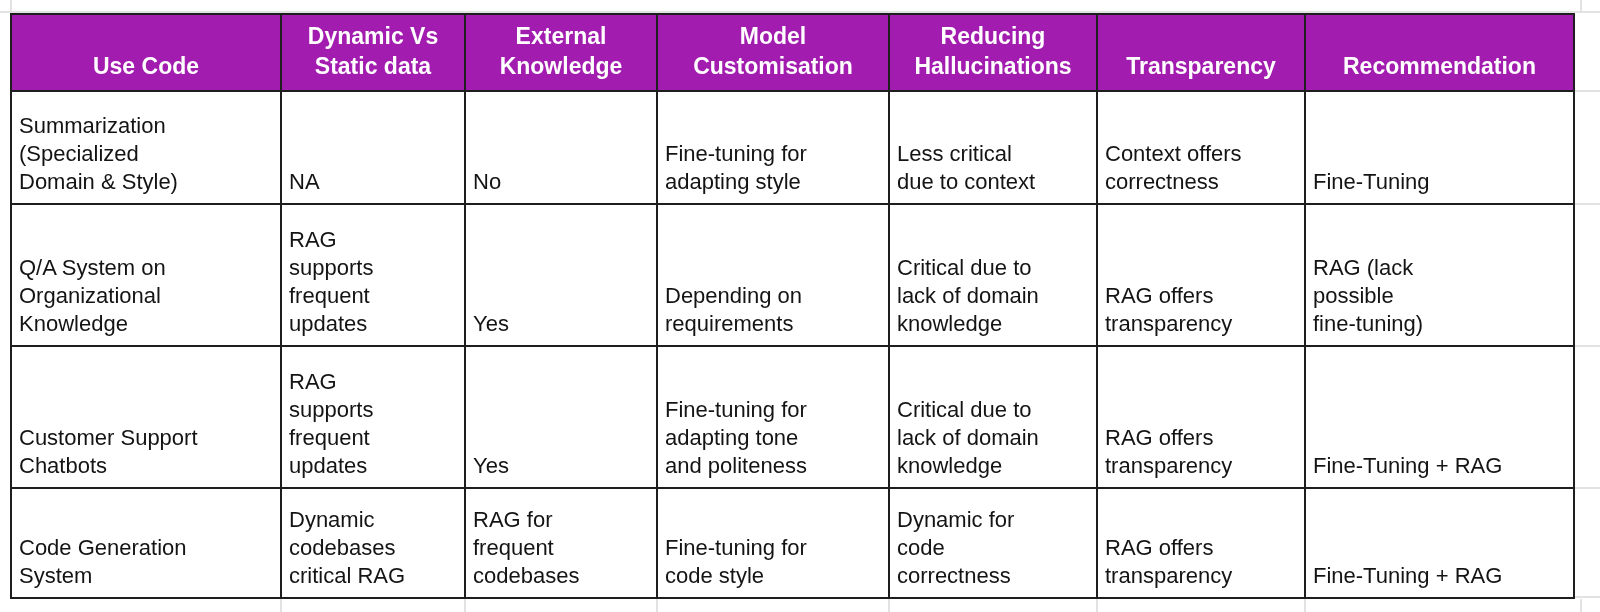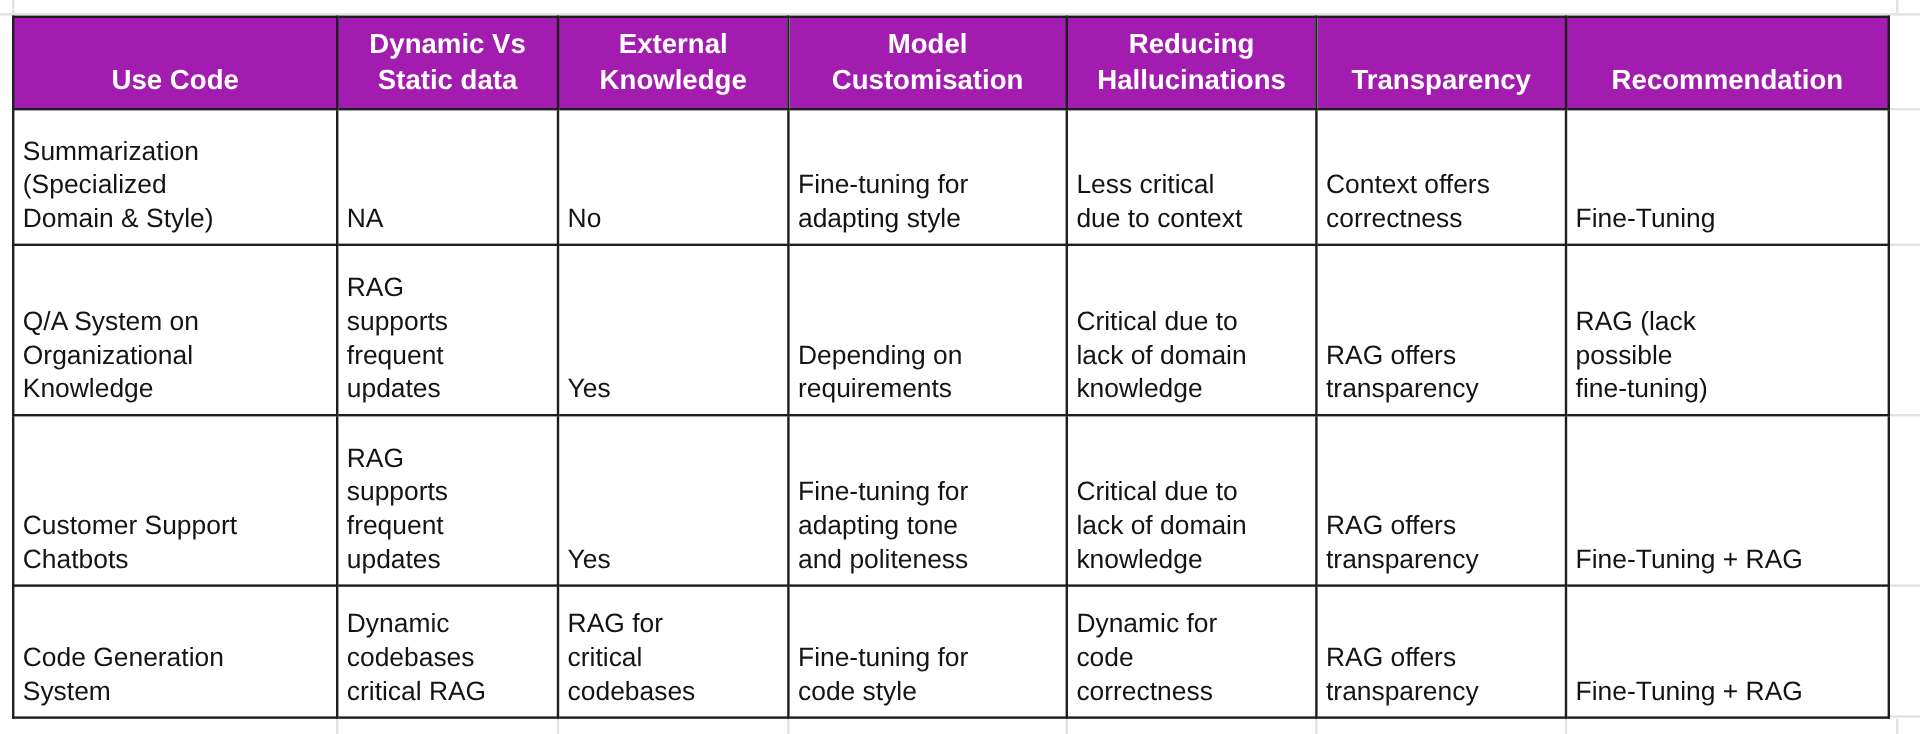--- a/index.html
+++ b/index.html
@@ -150,21 +150,21 @@
 transparency</td>
         <td>Fine-Tuning + RAG</td>
       </tr>
       <tr class="r4">
         <td>Code Generation
 System</td>
         <td>Dynamic
 codebases
 critical RAG</td>
         <td>RAG for
-critical
+frequent
 codebases</td>
         <td>Fine-tuning for
 code style</td>
         <td>Dynamic for
 code
 correctness</td>
         <td>RAG offers
 transparency</td>
         <td>Fine-Tuning + RAG</td>
       </tr>

